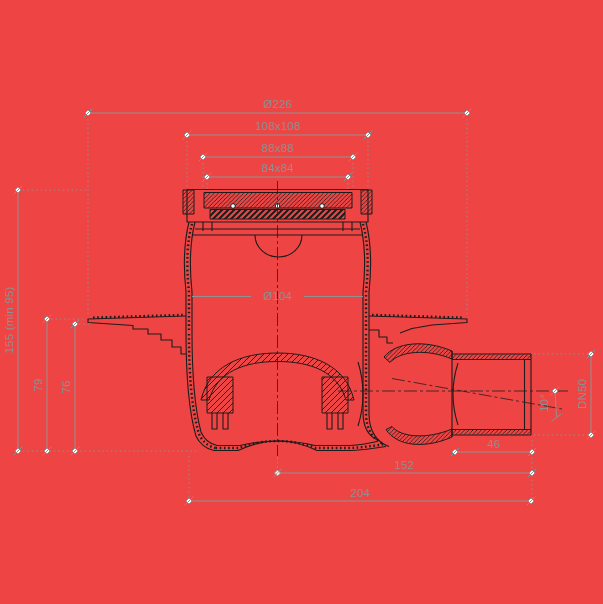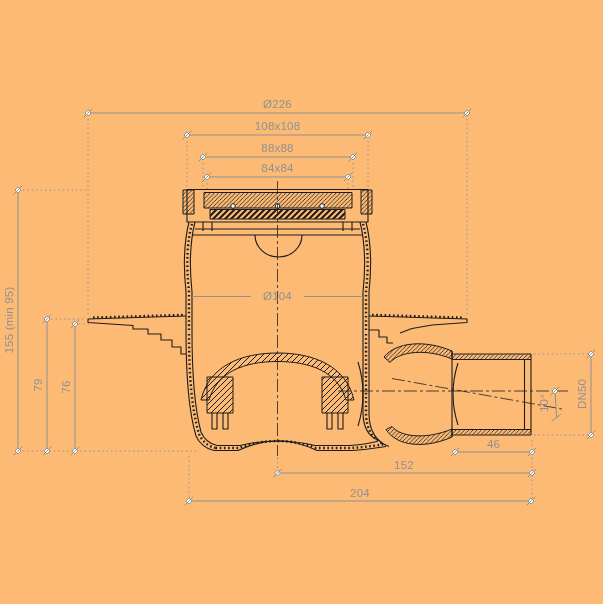--- a/index.html
+++ b/index.html
@@ -1,16 +1,16 @@
 <!DOCTYPE html>
 <html><head>
 <meta charset="utf-8">
 <style>
   html,body{margin:0;padding:0;background:#ffffff;}
-  .canvas{position:relative;width:603px;height:604px;background:#fdba74;overflow:hidden;
+  .canvas{position:relative;width:603px;height:604px;background:#ef4444;overflow:hidden;
           font-family:"Liberation Sans",sans-serif;}
   svg{position:absolute;left:0;top:0;}
   
   .g1{stroke:#1c1c1c;stroke-width:1.1;fill:none;stroke-linejoin:round;}
   .gh{stroke:#1c1c1c;stroke-width:1;stroke-linejoin:round;}
   .fill-only{stroke:none;}
   
   .tex{stroke:#1c1c1c;stroke-width:2.4;fill:none;stroke-dasharray:1.6 2.6;}
   
   .cl{stroke:#1f1f1f;stroke-width:0.8;fill:none;stroke-dasharray:13 3 3 3;}

